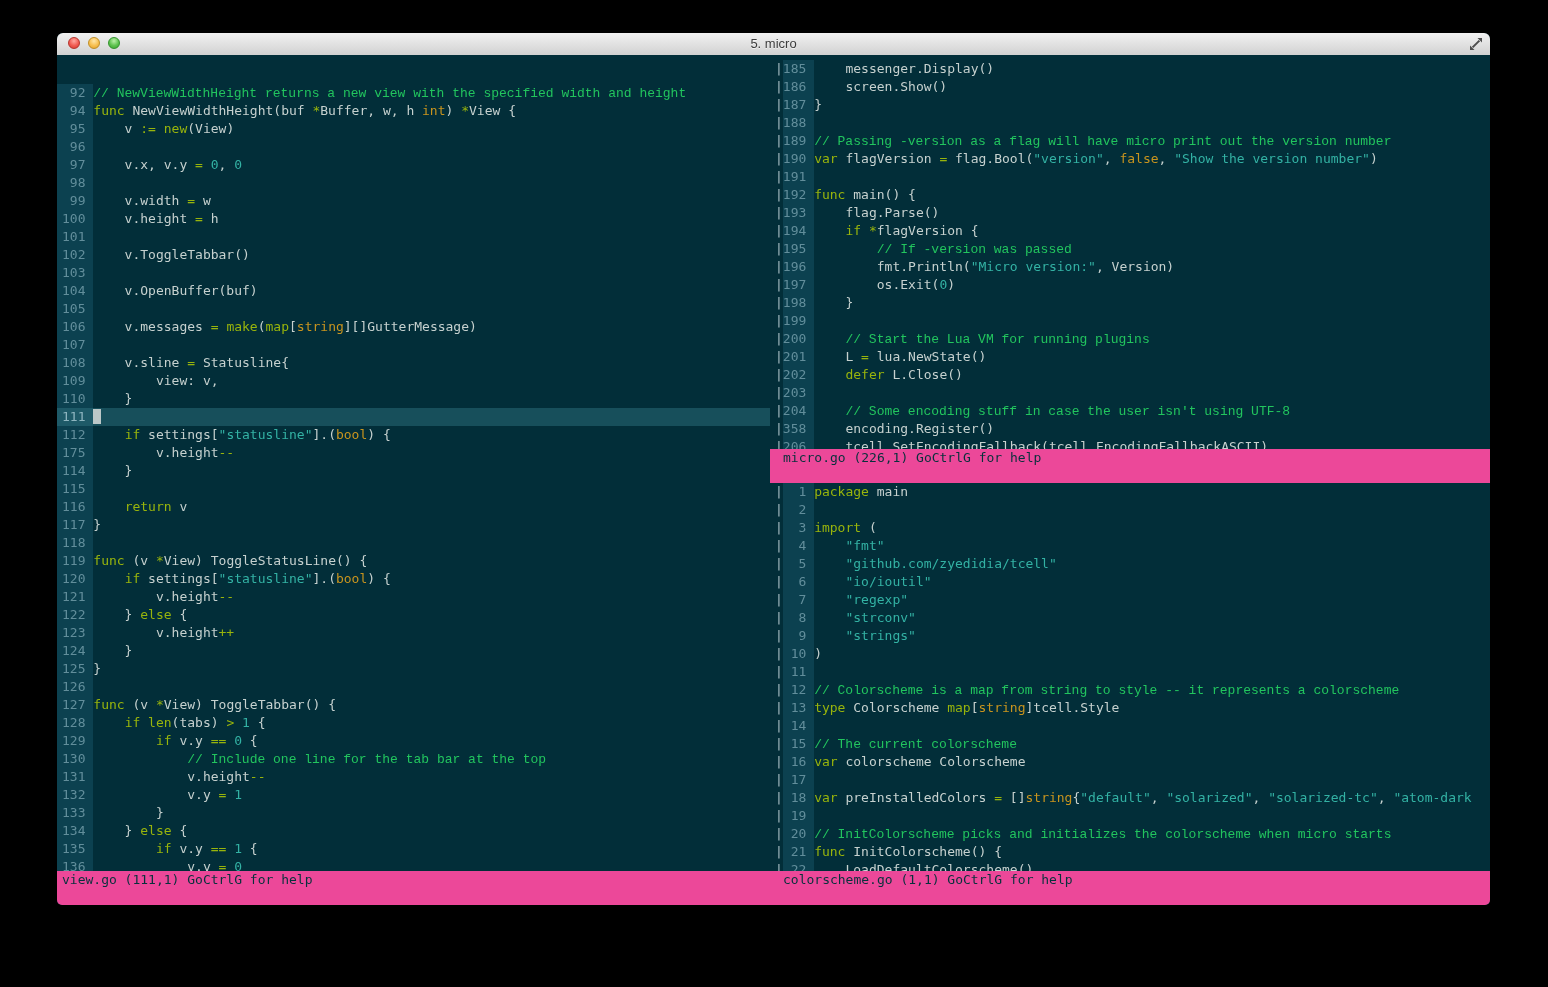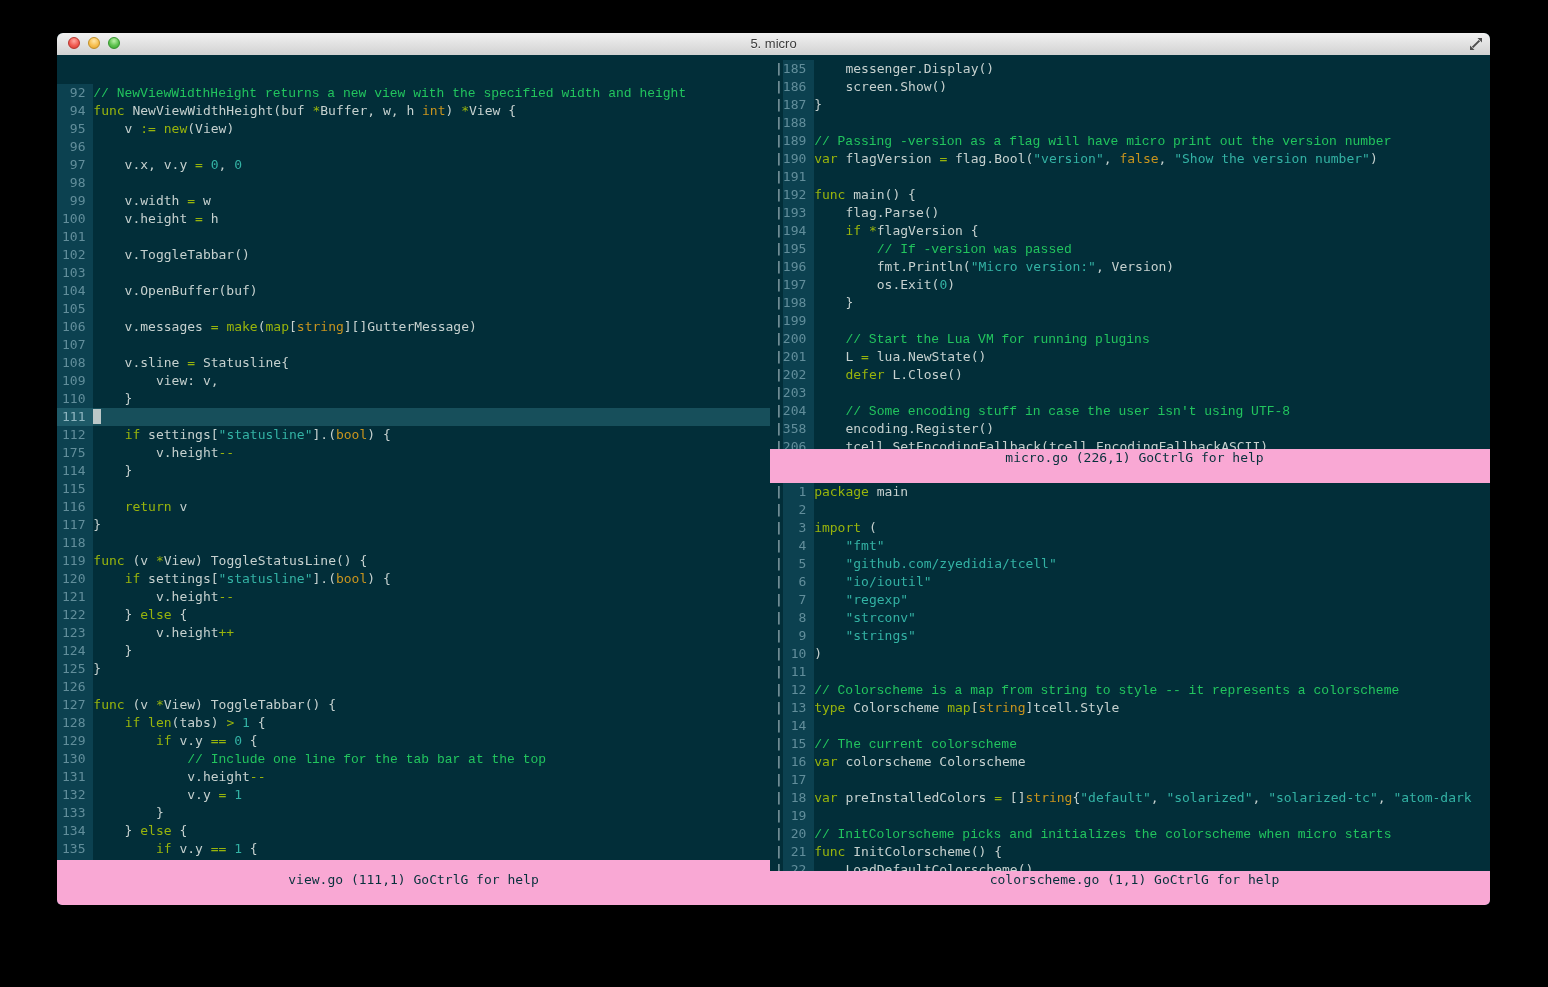--- a/index.html
+++ b/index.html
@@ -29,22 +29,22 @@
   .row .code{flex:1;white-space:pre;overflow:hidden;}
   .row.cur{background:#174f5b;justify-content:flex-end;}
   .row.cur .gut{background:#1e5a68;color:#8fb6c0;}
   .cursor{display:inline-block;width:8px;height:15px;margin-top:1px;background:#bcc8c8;vertical-align:top;}
   .sp{color:#c6d1cf;}
   .sk{color:#98b40c;}
   .ss{color:#33b2a4;}
   .st{color:#c8941e;}
   .sc{color:#22c55e;font-family:Liberation Mono, monospace;}
   
-  .statusbar{height:34px;line-height:18px;background:#f9a8d4;color:#07313c;display:flex;justify-content:center;white-space:pre;overflow:hidden;flex:none;}
-  .leftcol .statusbar{padding:11px 5px 0 5px;}
+  .statusbar{height:34px;line-height:18px;background:#ec4899;color:#07313c;display:flex;justify-content:flex-start;white-space:pre;overflow:hidden;flex:none;}
+  .leftcol .statusbar{padding:0 5px 0 5px;}
   .rightcol .statusbar{padding:0 4px 0 13px;}
   .fill{flex:1;background:#022e39;}
 </style>
 </head>
 <body>
 
 <div class="screen">
   <div class="window">
 
     <div class="titlebar">

